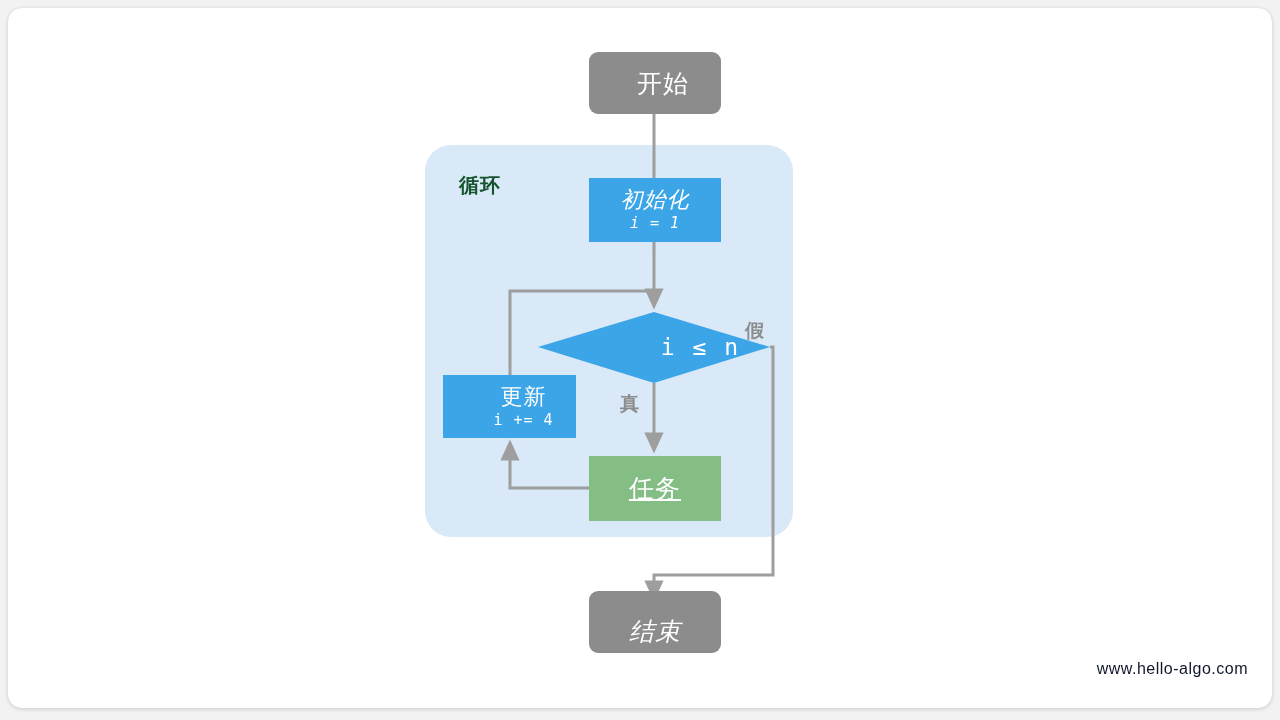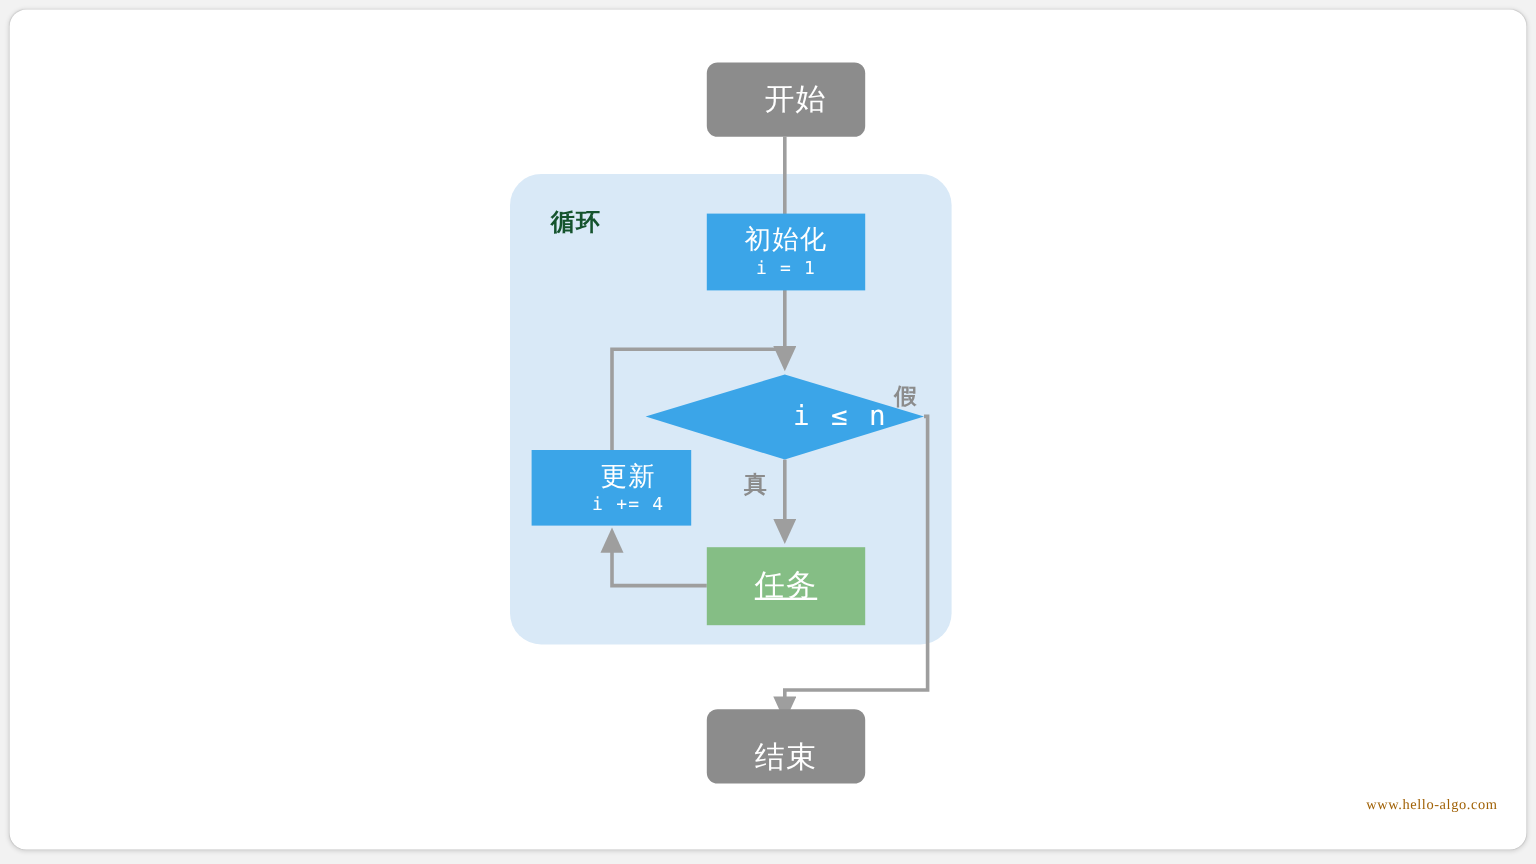--- a/index.html
+++ b/index.html
@@ -85,23 +85,23 @@
     font-size: 20px;
     font-weight: bold;
     color: #14532d;
     font-family: "Liberation Sans", sans-serif;
     letter-spacing: 1px;
   }
   .watermark {
     position: absolute;
     right: 24px;
     bottom: 30px;
-    font-size: 12px;
-    color: #a16207;
-    font-family: Liberation Serif, serif;
+    font-size: 16px;
+    color: #0f172a;
+    font-family: Liberation Sans, sans-serif;
     letter-spacing: 0.5px;
   }
 </style>
 </head>
 <body>
 
 <div id="page">
   <div id="card">
 
     <svg id="diagram" viewBox="0 0 1264 700">
@@ -137,39 +137,39 @@
 
       <rect x="581" y="583" width="132" height="62" rx="9" ry="9" fill="#8c8c8c"></rect>
     </svg>
 
     <div class="group-label" style="left:451px; top:164px;">循环</div>
 
     <div class="node-label" style="left:581px; top:44px; width:148px; height:62px;">
       <span class="terminal-text">开始</span>
     </div>
 
-    <div class="node-label" style="left:581px; top:170px; width:132px; height:64px;">
+    <div class="node-label" style="left:581px; top:170px; width:132px; height:64px;font-style:italic;">
       <span class="proc-title">初始化</span>
       <span class="proc-code">i = 1</span>
     </div>
 
     <div class="node-label" style="left:500px; top:304px; width:232px; height:71px;align-items:flex-end;">
       <span class="decision-text">i ≤ n</span>
     </div>
 
     <div class="node-label" style="left:435px; top:367px; width:133px; height:63px;margin-left:14px;">
       <span class="proc-title">更新</span>
       <span class="proc-code">i += 4</span>
     </div>
 
     <div class="node-label" style="left:581px; top:448px; width:132px; height:65px;text-decoration:underline;">
       <span class="task-text">任务</span>
     </div>
 
-    <div class="node-label" style="left:581px; top:583px; width:132px; height:80px;">
+    <div class="node-label" style="left:581px; top:583px; width:132px; height:80px;font-style:italic;">
       <span class="terminal-text">结束</span>
     </div>
 
     <div class="edge-label" style="left:612px; top:383px;">真</div>
     <div class="edge-label" style="left:737px; top:310px;">假</div>
 
     <div class="watermark">www.hello-algo.com</div>
 
   </div>
 </div>

